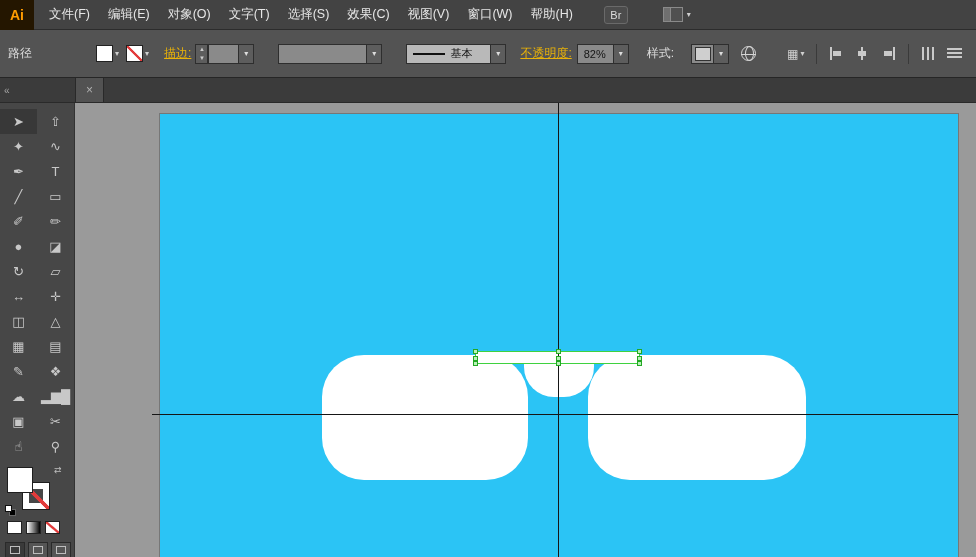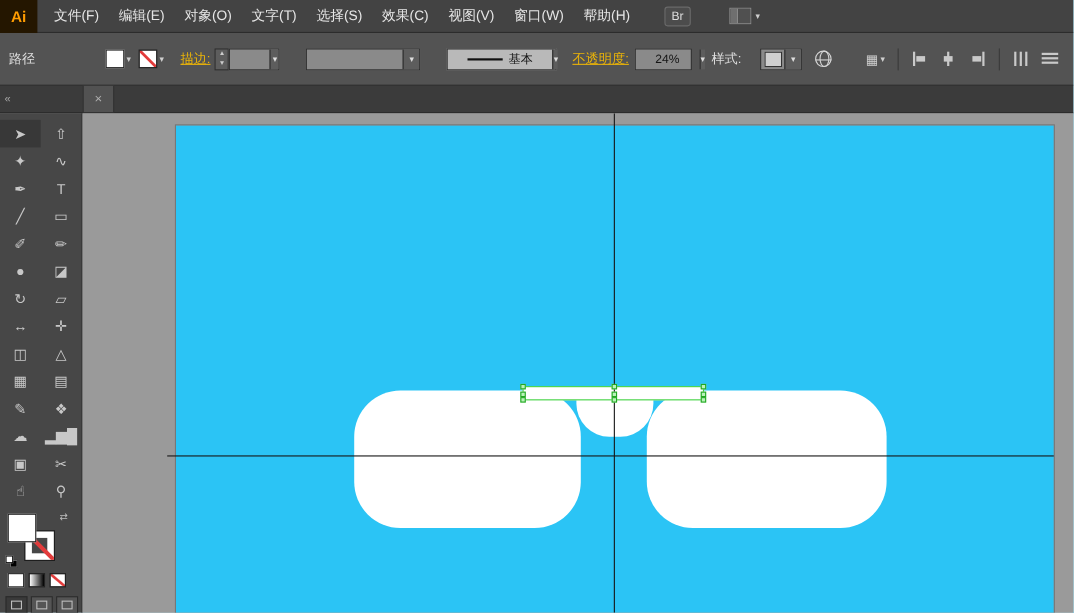--- a/index.html
+++ b/index.html
@@ -30,21 +30,21 @@
   .lbl-path { margin-right:64px; }
   .swatch-combo { display:flex; align-items:center; gap:2px; margin-right:7px; }
   .swatch { width:17px; height:17px; border:1px solid #222; background:#fff; }
   .swatch.none { background:linear-gradient(to top right,#fff 43%,#e23b3b 45%,#e23b3b 55%,#fff 57%); }
   .dd-arrow { font-size:8px; color:#cfcfcf; }
   .lbl-stroke { margin-left:8px; margin-right:4px; }
   .stepper { display:flex; flex-direction:column; width:13px; height:20px;
              border:1px solid #2e2e2e; background:#5d5d5d; }
   .stepper span { flex:1; font-size:6px; line-height:9px; text-align:center; color:#ccc; }
   .combo { display:flex; align-items:stretch; height:20px; border:1px solid #2e2e2e; background:#8a8a8a; }
-  .combo .val { display:flex; align-items:center; padding:0 18px; font-size:11px; color:#151515; white-space:nowrap; }
+  .combo .val { display:flex; align-items:center; padding:0 6px; font-size:11px; color:#151515; white-space:nowrap; }
   .combo .dd-btn { width:15px; background:#5d5d5d; border-left:1px solid #2e2e2e;
                    display:flex; align-items:center; justify-content:center; font-size:8px; color:#ddd; }
   .combo-weight { width:46px; }
   .combo-profile { width:104px; margin-left:24px; }
   .combo-style  { width:100px; margin-left:24px; background:#b9b9b9; }
   .stroke-line { width:32px; height:2px; background:#111; margin-right:5px; }
   .lbl-opacity { margin-left:14px; margin-right:5px; }
   .combo-opacity { width:52px; }
   .lbl-gstyle { margin-left:18px; margin-right:17px; }
   .combo-gstyle { width:38px; }
@@ -185,21 +185,21 @@
     <div class="combo combo-style">
       <span class="val" style="flex:1">
         <span class="stroke-line"></span>
         <span>基本</span>
       </span>
       <span class="dd-btn">▾</span>
     </div>
 
     <span class="cb-link lbl-opacity">不透明度:</span>
     <div class="combo combo-opacity">
-      <span class="val" style="flex:1">24%</span>
+      <span class="val" style="flex:1">82%</span>
       <span class="dd-btn">▾</span>
     </div>
 
     <span class="cb-label lbl-gstyle">样式:</span>
     <div class="combo combo-gstyle">
       <span class="gswatch"></span>
       <span class="dd-btn" style="margin-left:auto">▾</span>
     </div>
 
     <span class="globe"></span>

